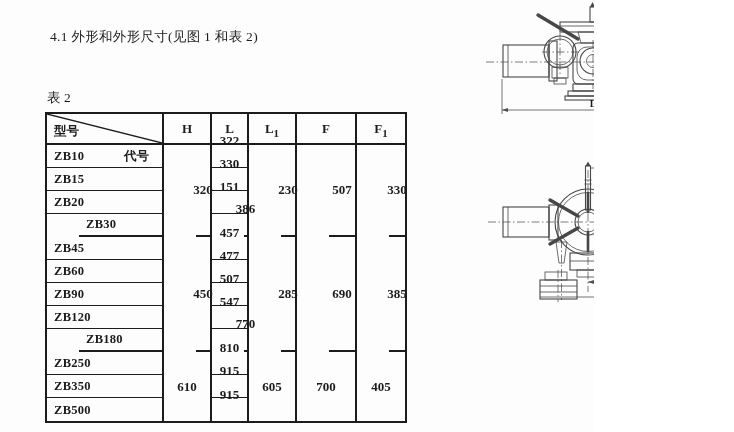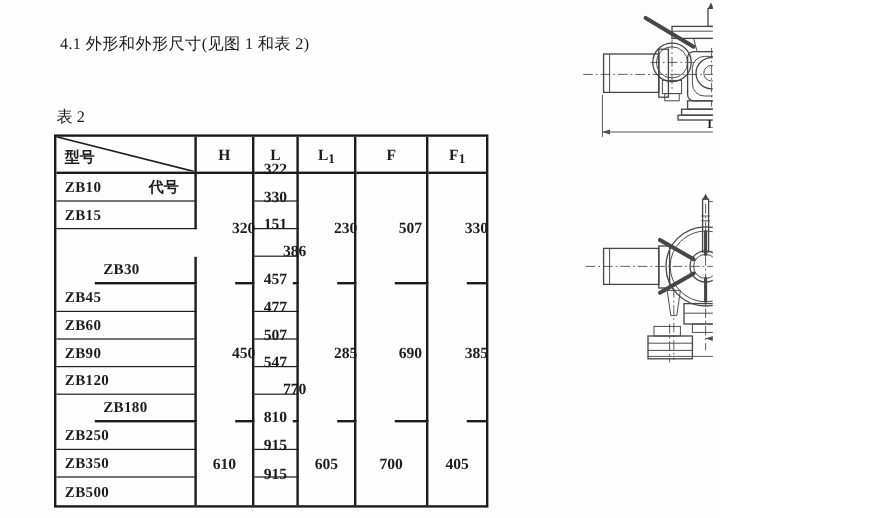--- a/index.html
+++ b/index.html
@@ -66,20 +66,21 @@
     <div class="cell hdr" style="grid-area:1/5">
         <span>F</span>
       </div>
     <div class="cell hdr nr" style="grid-area:1/6">
         <span>F</span>
         <span class="sub">1</span>
       </div>
 
     <div class="cell model rb" style="grid-area:2/1">ZB10</div>
     <div class="cell model rb" style="grid-area:3/1">ZB15</div>
+    <div class="cell model rb" style="grid-area:4/1">ZB20</div>
     <div class="cell model gb" style="grid-area:5/1">ZB30</div>
 
     <div class="cell lval rb" style="grid-area:2/3">322</div>
     <div class="cell lval rb" style="grid-area:3/3">330</div>
     <div class="cell lval rb" style="grid-area:4/3">151</div>
     <div class="cell lval gb" style="grid-area:5/3">386</div>
 
     <div class="cell merged gb" style="grid-row:2/6;grid-column:2">320</div>
     <div class="cell merged gb" style="grid-row:2/6;grid-column:4">230</div>
     <div class="cell merged gb" style="grid-row:2/6;grid-column:5">507</div>

